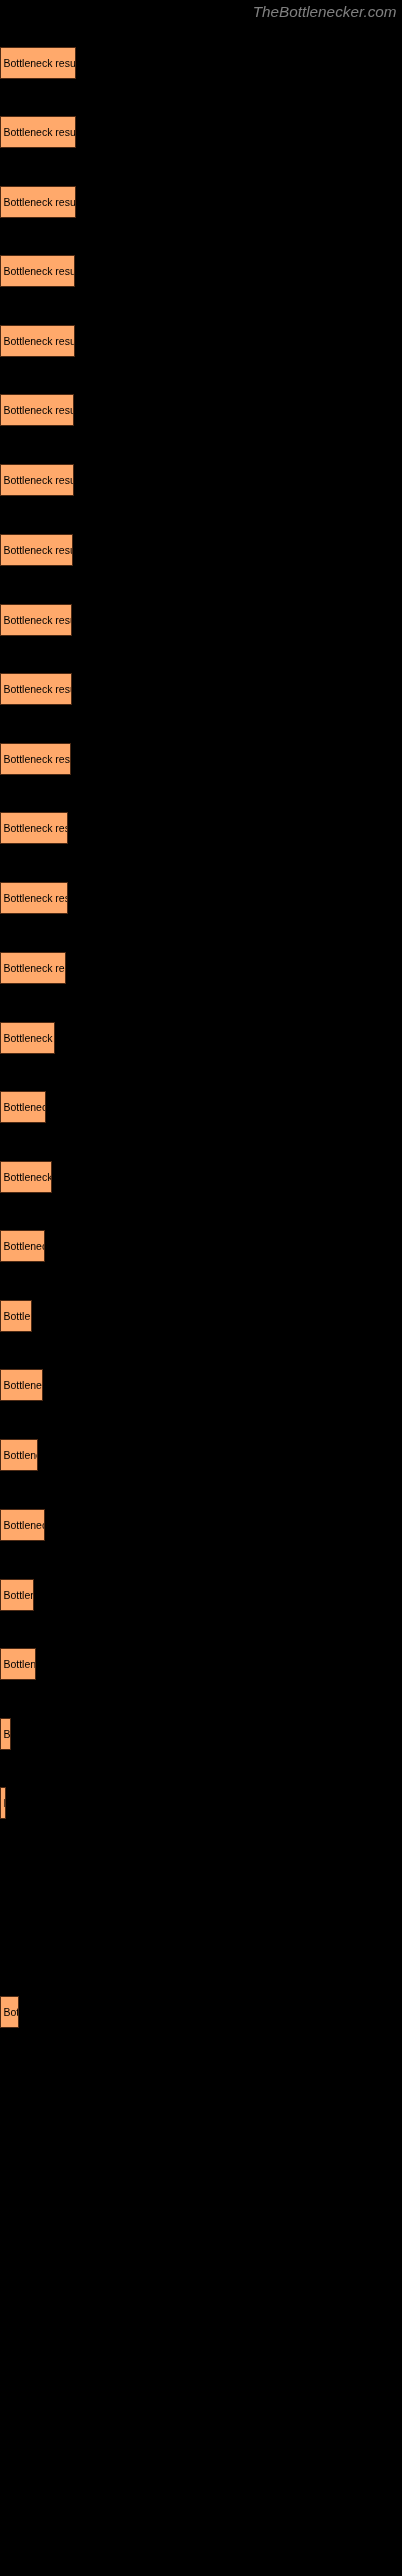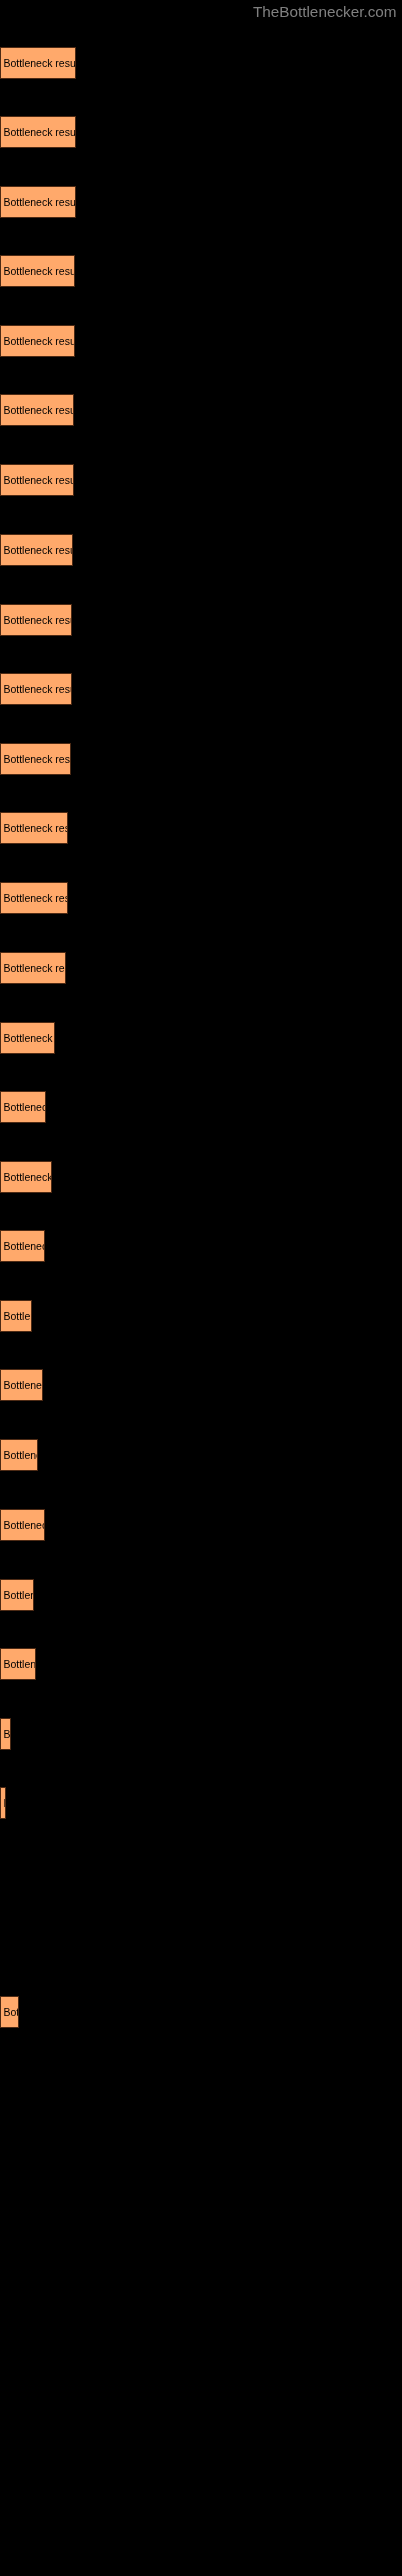--- a/index.html
+++ b/index.html
@@ -27,20 +27,21 @@
   #site-title {
     position: absolute;
     right: 6.4px;
     top: 1.6px;
     font-size: 15.3px;
     line-height: 19.3px;
     color: #808080;
     white-space: nowrap;
     letter-spacing: 0px;
     font-family: "Liberation Sans", sans-serif;
+    font-style: italic;
   }
   #bars-layer {
     position: absolute;
     left: 0;
     top: 0;
     width: 403px;
     height: 2576px;
   }
   .bar {
     position: absolute;

